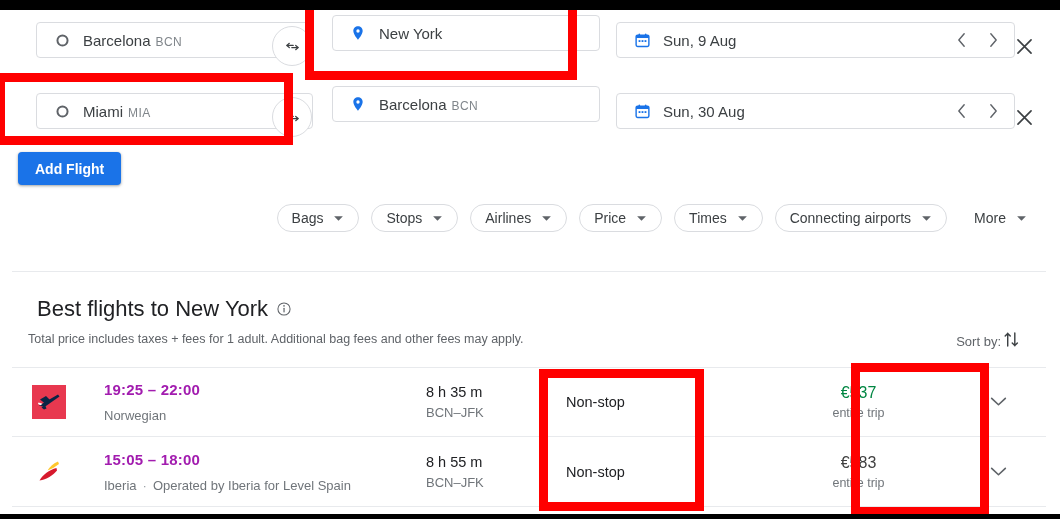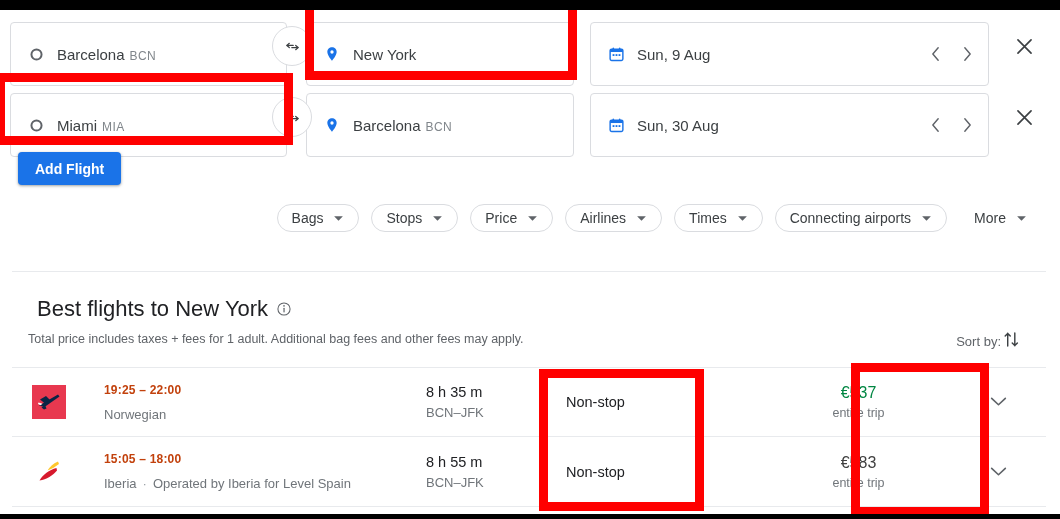--- a/index.html
+++ b/index.html
@@ -38,33 +38,34 @@
   .search-area { position: absolute; left: 0; top: 10px; width: 1060px; }
 
   .flight-row {
     position: relative;
     height: 71px;
     display: flex;
     align-items: center;
   }
 
   .field {
-    height: 64px;
+    height: 36px;
     border: 1px solid #dadce0;
     border-radius: 4px;
     background: #fff;
     display: flex;
     align-items: center;
     padding: 4px 14px;
     font-size: 15px;
     color: #3c4043;
+    margin-left: 26px;
   }
 
   .field-origin { position: absolute; left: 10px; top: 12px; width: 277px; }
-  .field-dest   { position: absolute; left: 306px; top: 12px; width: 268px; }
+  .field-dest   { position: absolute; left: 306px; top: 5px; width: 268px; }
   .field-date   { position: absolute; left: 590px; top: 12px; width: 399px; }
 
   .field .leading {
     width: 22px; height: 22px;
     margin-right: 10px;
     display: flex; align-items: center; justify-content: center;
     flex: 0 0 auto;
   }
 
   .field-text { white-space: nowrap; overflow: hidden; }
@@ -201,23 +202,23 @@
   .logo-cell {
     width: 74px;
     display: flex; align-items: center; justify-content: center;
     flex: 0 0 auto;
   }
 
   .logo-box { width: 34px; height: 34px; }
 
   .times-cell { width: 340px; flex: 0 0 auto; padding-left: 18px; }
   .time-main {
-    font-size: 12px;
+    font-size: 15px;
     font-weight: bold;
-    color: #c2410c;
+    color: #a21caf;
     letter-spacing: .2px;
   }
   .time-sub {
     font-size: 13px;
     color: #70757a;
     margin-top: 10px;
     white-space: nowrap;
   }
   .dot-sep { margin: 0 6px; color: #9aa0a6; }
 
@@ -417,30 +418,30 @@
     <div class="chip">
       <span>Stops</span>
       <span class="caret">
         <svg width="11" height="7" viewBox="0 0 12 8">
             <path d="M1 1.5 L6 6.5 L11 1.5" fill="#5f6368"></path>
           </svg>
       </span>
     </div>
 
     <div class="chip">
+      <span>Airlines</span>
+      <span class="caret">
+        <svg width="11" height="7" viewBox="0 0 12 8">
+            <path d="M1 1.5 L6 6.5 L11 1.5" fill="#5f6368"></path>
+          </svg>
+      </span>
+    </div>
+
+    <div class="chip">
       <span>Price</span>
-      <span class="caret">
-        <svg width="11" height="7" viewBox="0 0 12 8">
-            <path d="M1 1.5 L6 6.5 L11 1.5" fill="#5f6368"></path>
-          </svg>
-      </span>
-    </div>
-
-    <div class="chip">
-      <span>Airlines</span>
       <span class="caret">
         <svg width="11" height="7" viewBox="0 0 12 8">
             <path d="M1 1.5 L6 6.5 L11 1.5" fill="#5f6368"></path>
           </svg>
       </span>
     </div>
 
     <div class="chip">
       <span>Times</span>
       <span class="caret">

